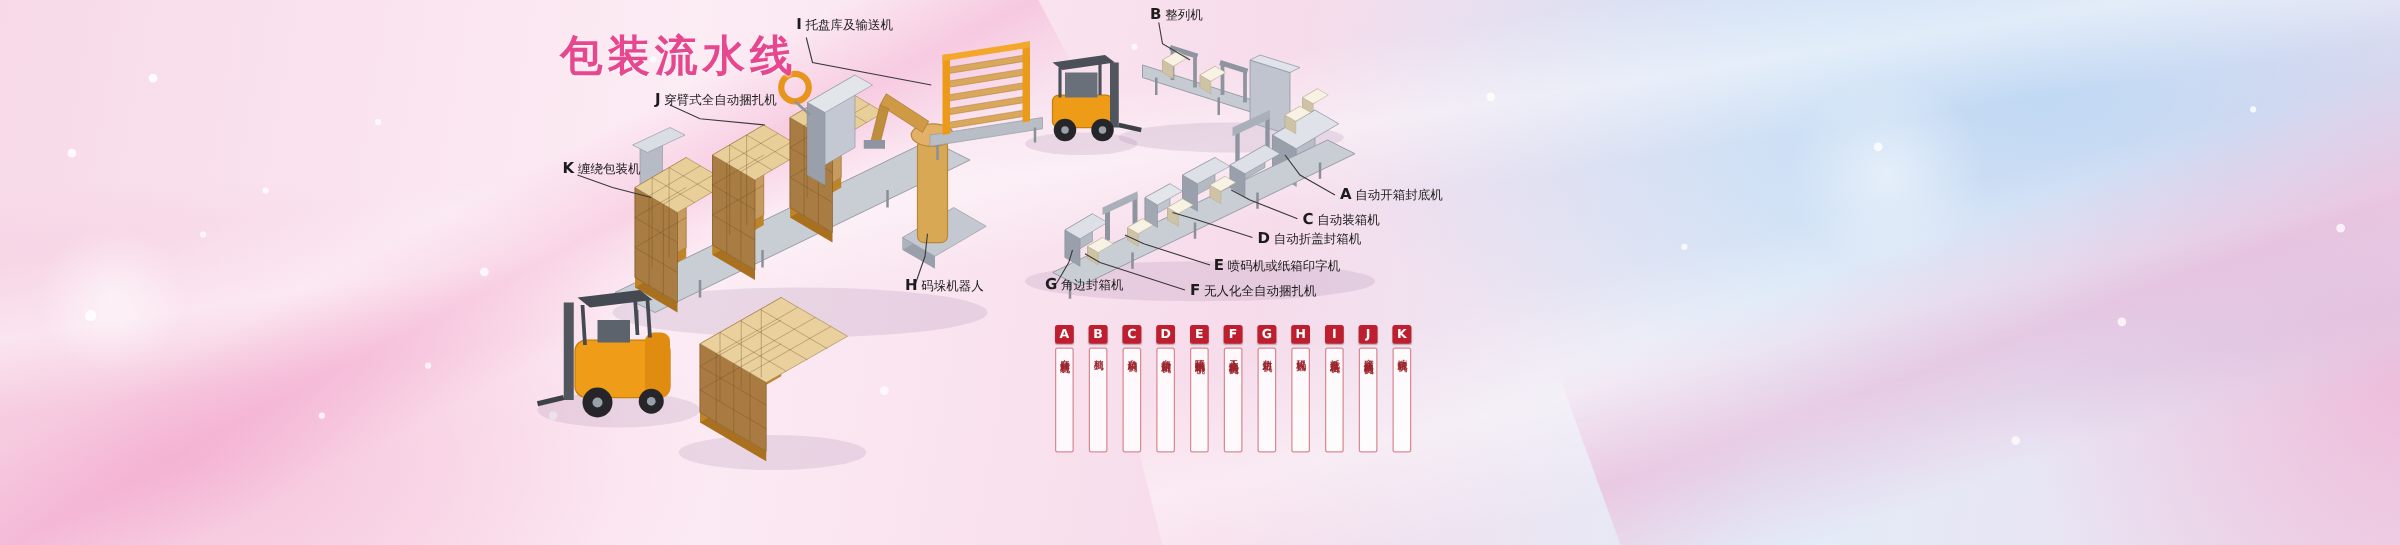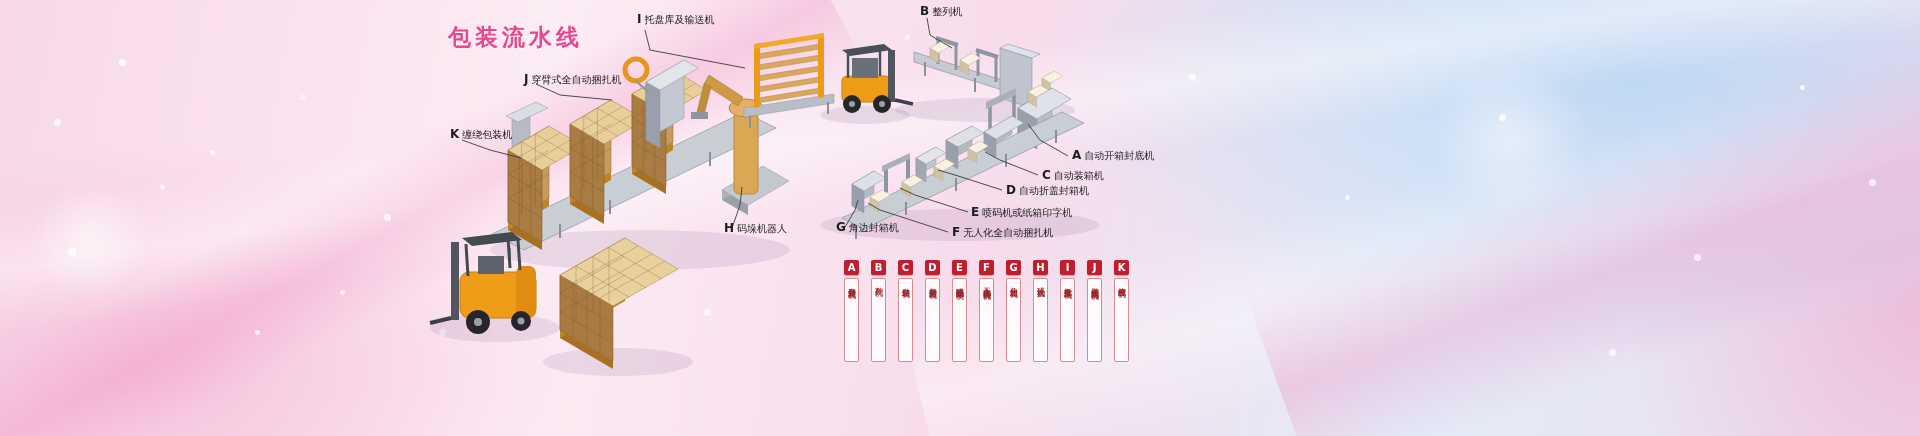--- a/index.html
+++ b/index.html
@@ -31,21 +31,21 @@
       520px 45px 0 0 rgba(255,255,255,.7), 705px 310px 0 1px rgba(255,255,255,.7),
       1190px 75px 0 1px rgba(255,255,255,.8), 1345px 195px 0 0 rgba(255,255,255,.75),
       1500px 115px 0 1px rgba(255,255,255,.8), 1695px 255px 0 1px rgba(255,255,255,.75),
       1800px 85px 0 0 rgba(255,255,255,.8), 1610px 350px 0 1px rgba(255,255,255,.7),
       905px 35px 0 0 rgba(255,255,255,.7), 1870px 180px 0 1px rgba(255,255,255,.75);}
   .glow{position:absolute;border-radius:50%;pointer-events:none;}
   .glow1{left:30px;top:180px;width:120px;height:120px;background:radial-gradient(rgba(255,255,255,.55),rgba(255,255,255,0) 70%);}
   .glow2{left:1430px;top:60px;width:160px;height:160px;background:radial-gradient(rgba(255,255,255,.5),rgba(255,255,255,0) 70%);}
 
   .page-title{
-    position:absolute;left:448px;top:22px;font-size:23px;font-weight:bold;color:#e6478f;
+    position:absolute;left:448px;top:22px;font-size:34px;font-weight:bold;color:#e6478f;
     letter-spacing:4px;text-shadow:0 1px 2px rgba(255,255,255,.8);
   }
 
   .illo{position:absolute;left:0;top:0;width:1920px;height:436px;}
 
   .callout{position:absolute;display:flex;align-items:baseline;gap:3px;white-space:nowrap;color:#1c1c1c;}
   .callout-letter{font-size:12px;font-weight:bold;}
   .callout-text{font-size:10px;}
 
   .legend-item{position:absolute;top:260px;width:17px;display:flex;flex-direction:column;align-items:center;}

